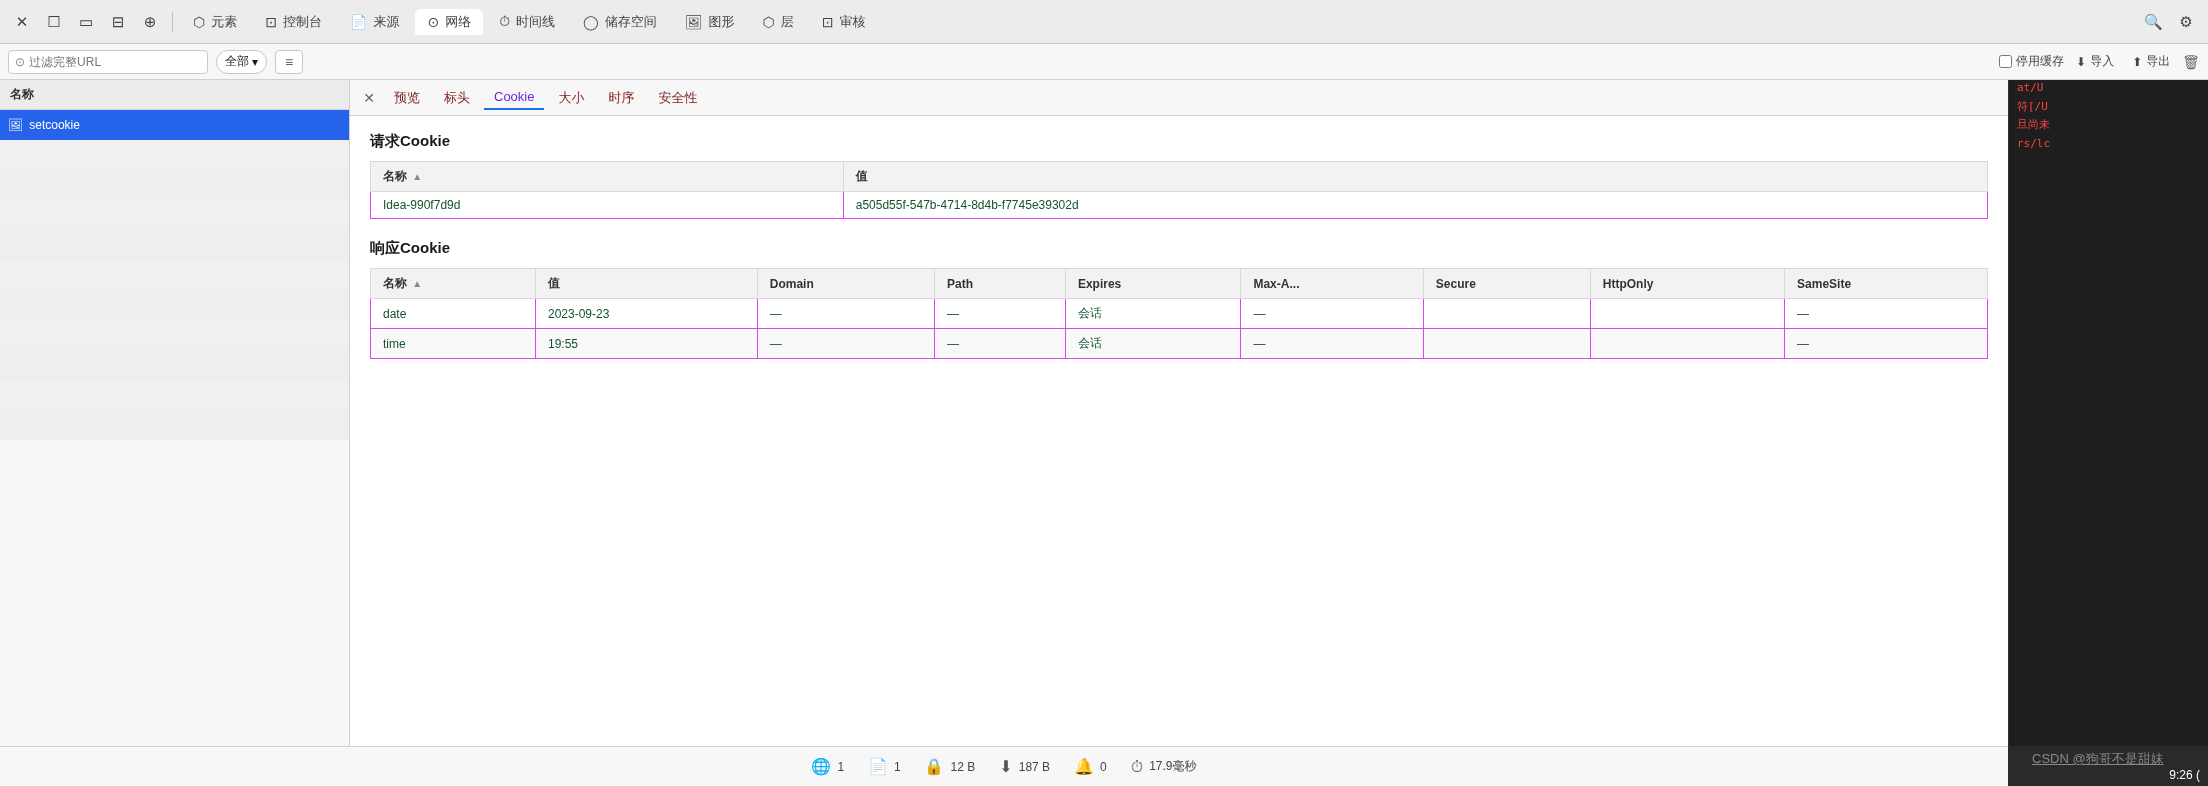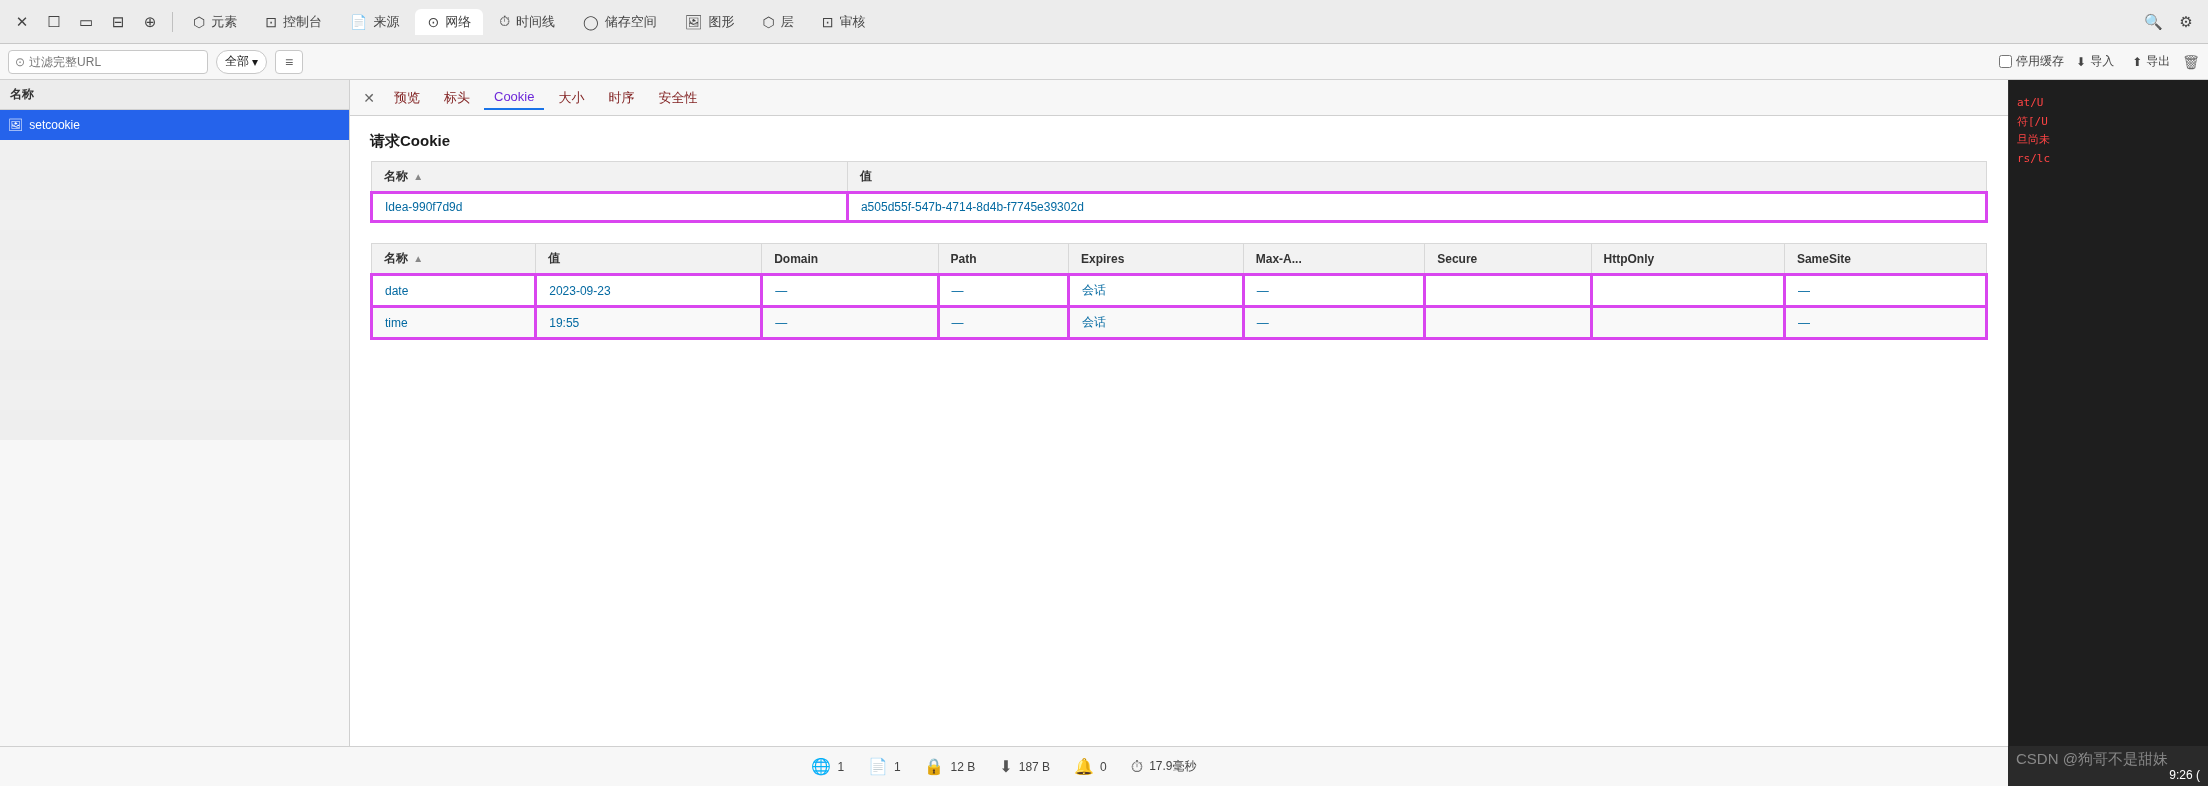--- a/index.html
+++ b/index.html
@@ -261,24 +261,24 @@
     .cookie-table th {
       background: #f2f2f2;
       border: 1px solid #d8d8d8;
       padding: 6px 12px;
       text-align: left;
       font-size: 12px;
       font-weight: 600;
       color: #333;
     }
     .cookie-table td {
-      border: 3px solid #d946ef;
+      border: 1px solid #d946ef;
       padding: 6px 12px;
       font-size: 12px;
-      color: #0369a1;
+      color: #14532d;
     }
     .cookie-table tr:nth-child(even) td { background: #f9f9f9; }
     .sort-icon { font-size: 10px; color: #888; margin-left: 2px; }
     .dash { color: #888; }
 
     
     .bottom-bar {
       display: flex;
       align-items: center;
       justify-content: center;
@@ -295,21 +295,21 @@
       gap: 6px;
     }
     .status-icon { font-size: 16px; color: #555; }
 
     
     .right-side-panel {
       width: 200px;
       background: #1e1e1e;
       color: #ff6b6b;
       font-size: 11px;
-      padding: 15px 8px;
+      padding: 0 8px;
       font-family: monospace;
       border-left: 1px solid #333;
       overflow: hidden;
     }
     .right-side-line { margin-bottom: 2px; line-height: 1.5; }
     .red-text { color: #ff4444; }
     .bottom-container {
       position: relative;
       display: flex;
       align-items: stretch;
@@ -463,20 +463,21 @@
           </tr>
         </thead>
         <tbody>
           <tr>
             <td>Idea-990f7d9d</td>
             <td>a505d55f-547b-4714-8d4b-f7745e39302d</td>
           </tr>
         </tbody>
       </table>
 
+      <div class="section-title">响应Cookie</div>
       <table class="cookie-table">
         <thead>
           <tr>
             <th>
               <span>名称</span>
               <span class="sort-icon">▲</span>
             </th>
             <th>
               <span>值</span>
             </th>
@@ -564,17 +565,17 @@
     </div>
     <div class="status-item">
       <span class="status-icon">⏱</span>
       <span>17.9毫秒</span>
     </div>
   </div>
   <div style="width:200px; background:#2a2a2a; position:relative;">
     <div style="position:absolute;bottom:4px;right:8px;color:white;font-size:12px;">
       <span>9:26 (</span>
     </div>
-    <div style="position:absolute;top:4px;left:8px;color:#888;font-size:15px;">
+    <div style="position:absolute;top:4px;left:24px;color:#888;font-size:13px;text-decoration:underline;">
       <span>CSDN @狗哥不是甜妹</span>
     </div>
   </div>
 </div>
 
 </body></html>

